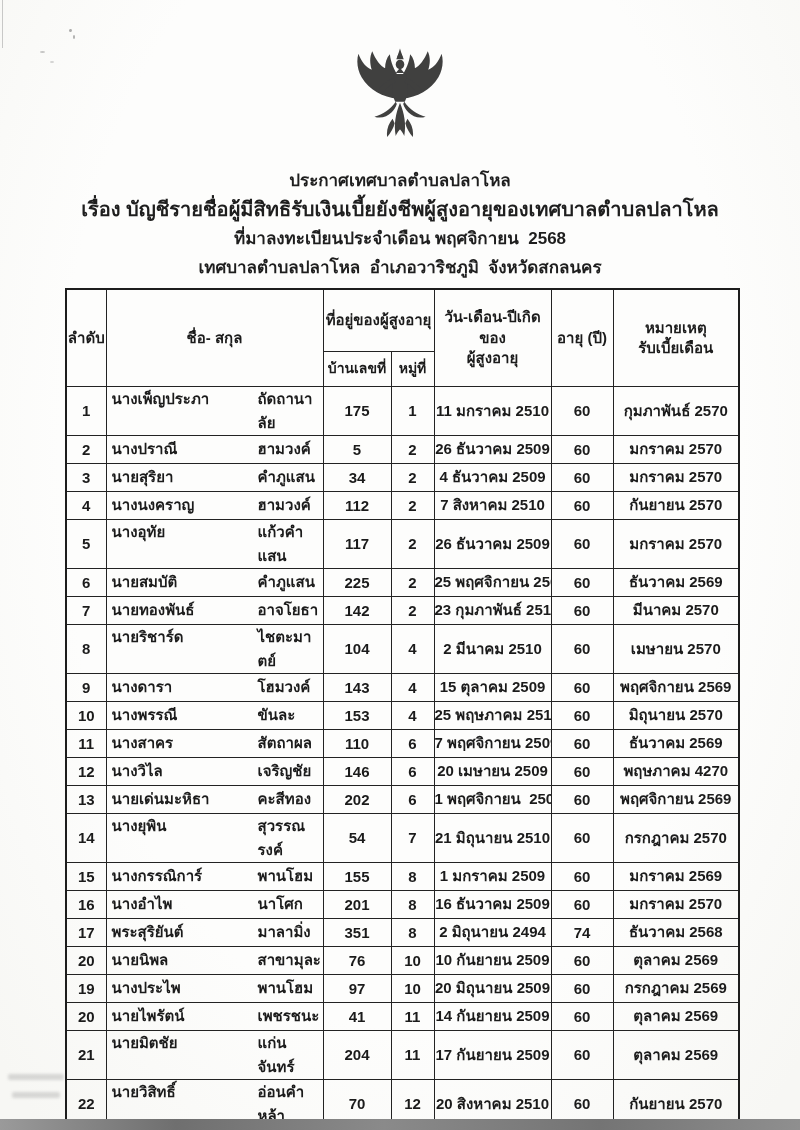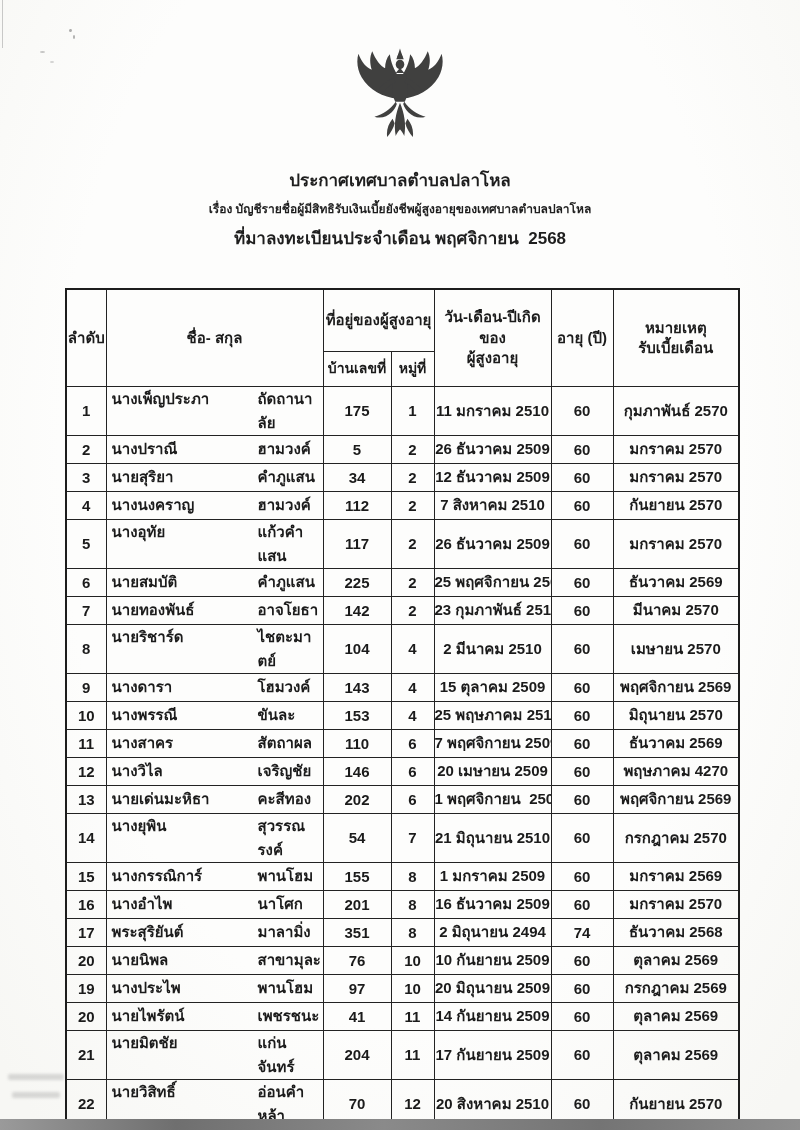--- a/index.html
+++ b/index.html
@@ -26,21 +26,21 @@
   .bottom-shadow {
     position:absolute; left:0; right:0; bottom:0; height:11px;
     background:linear-gradient(90deg,#9a9a9a,#6f6f6f 22%,#8a8a8a 48%,#747474 75%,#8f8f8f);
   }
   
   .emblem { position:absolute; left:336px; top:48px; width:128px; height:114px; }
   .emblem svg { width:100%; height:100%; opacity:.88; }
   
   .titles { position:absolute; top:166px; left:0; width:800px; text-align:center; }
   .title-line { font-weight:bold; font-size:17px; line-height:29px; white-space:pre; }
-  .title-line.t2 { font-size:12px; }
+  .title-line.t2 { font-size:20px; }
   
   table.doc {
     position:absolute; left:65px; top:288px; width:673px;
     border-collapse:collapse; table-layout:fixed;
     font-size:15px; color:#1b1b1b;
   }
   table.doc th, table.doc td { border:1.5px solid #232323; overflow:hidden; }
   table.doc { border:2px solid #1d1d1d; }
   thead th { font-weight:bold; text-align:center; vertical-align:middle; line-height:1.35;margin-top:27px; }
   thead tr.hr1 th { height:62px; }
@@ -89,20 +89,21 @@
         <path d="M106,132 C98,142 94,154 96,166 C102,158 108,150 110,140 Z"></path>
         <path d="M134,132 C142,142 146,154 144,166 C138,158 132,150 130,140 Z"></path>
       </g>
     </svg>
   </div>
 
   <div class="titles">
     <div class="title-line t1">ประกาศเทศบาลตำบลปลาโหล</div>
     <div class="title-line t2">เรื่อง บัญชีรายชื่อผู้มีสิทธิรับเงินเบี้ยยังชีพผู้สูงอายุของเทศบาลตำบลปลาโหล</div>
     <div class="title-line t3">ที่มาลงทะเบียนประจำเดือน พฤศจิกายน  2568</div>
+    <div class="title-line t4">เทศบาลตำบลปลาโหล  อำเภอวาริชภูมิ  จังหวัดสกลนคร</div>
   </div>
 
   <table class="doc">
     <colgroup>
       <col style="width:40px">
         <col style="width:217px">
         <col style="width:68px">
         <col style="width:43px">
       <col style="width:117px">
         <col style="width:62px">
@@ -160,21 +161,21 @@
         <tr>
     <td class="c-no">3</td>
     <td class="c-name">
       <span class="cellwrap">
         <span class="given">นายสุริยา</span>
         <span class="sur">คำภูแสน</span>
       </span>
     </td>
     <td class="c-house">34</td>
     <td class="c-moo">2</td>
-    <td class="c-birth">12 ธันวาคม 2509</td>
+    <td class="c-birth">4 ธันวาคม 2509</td>
     <td class="c-age">60</td>
     <td class="c-remark">มกราคม 2570</td>
   </tr>
         <tr>
     <td class="c-no">4</td>
     <td class="c-name">
       <span class="cellwrap">
         <span class="given">นางนงคราญ</span>
         <span class="sur">ฮามวงค์</span>
       </span>

